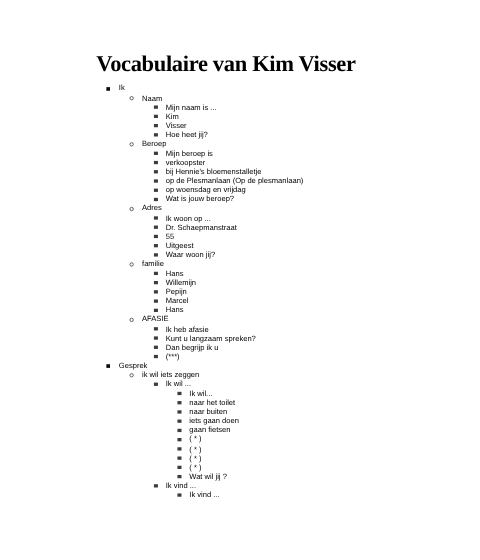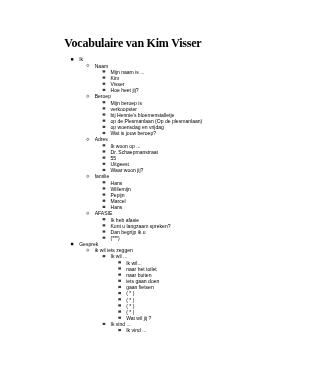--- a/index.html
+++ b/index.html
@@ -10,21 +10,21 @@
     font-family:"Liberation Sans", sans-serif;
     -webkit-font-smoothing:antialiased;
     overflow:hidden;
   }
   .page { position:relative; width:264px; height:373px; background:#fff; }
   .doc-title {
     position:absolute;
     left:64.2px; top:38.25px;
     font-family:"Liberation Serif", serif;
     font-weight:bold;
-    font-size:12px;
+    font-size:15px;
     line-height:11.15px;
     color:#000;
     white-space:nowrap;
     letter-spacing:-0.225px;
   }
   .outline { position:absolute; left:0; top:56.45px; width:264px; }
   .row { position:relative; height:6.16px; line-height:6.16px; font-size:5.05px;
          color:#000; white-space:nowrap; }
   .row .txt { position:absolute; top:0; }
   .bullet-layer { position:absolute; left:0; top:0; width:264px; height:373px;

